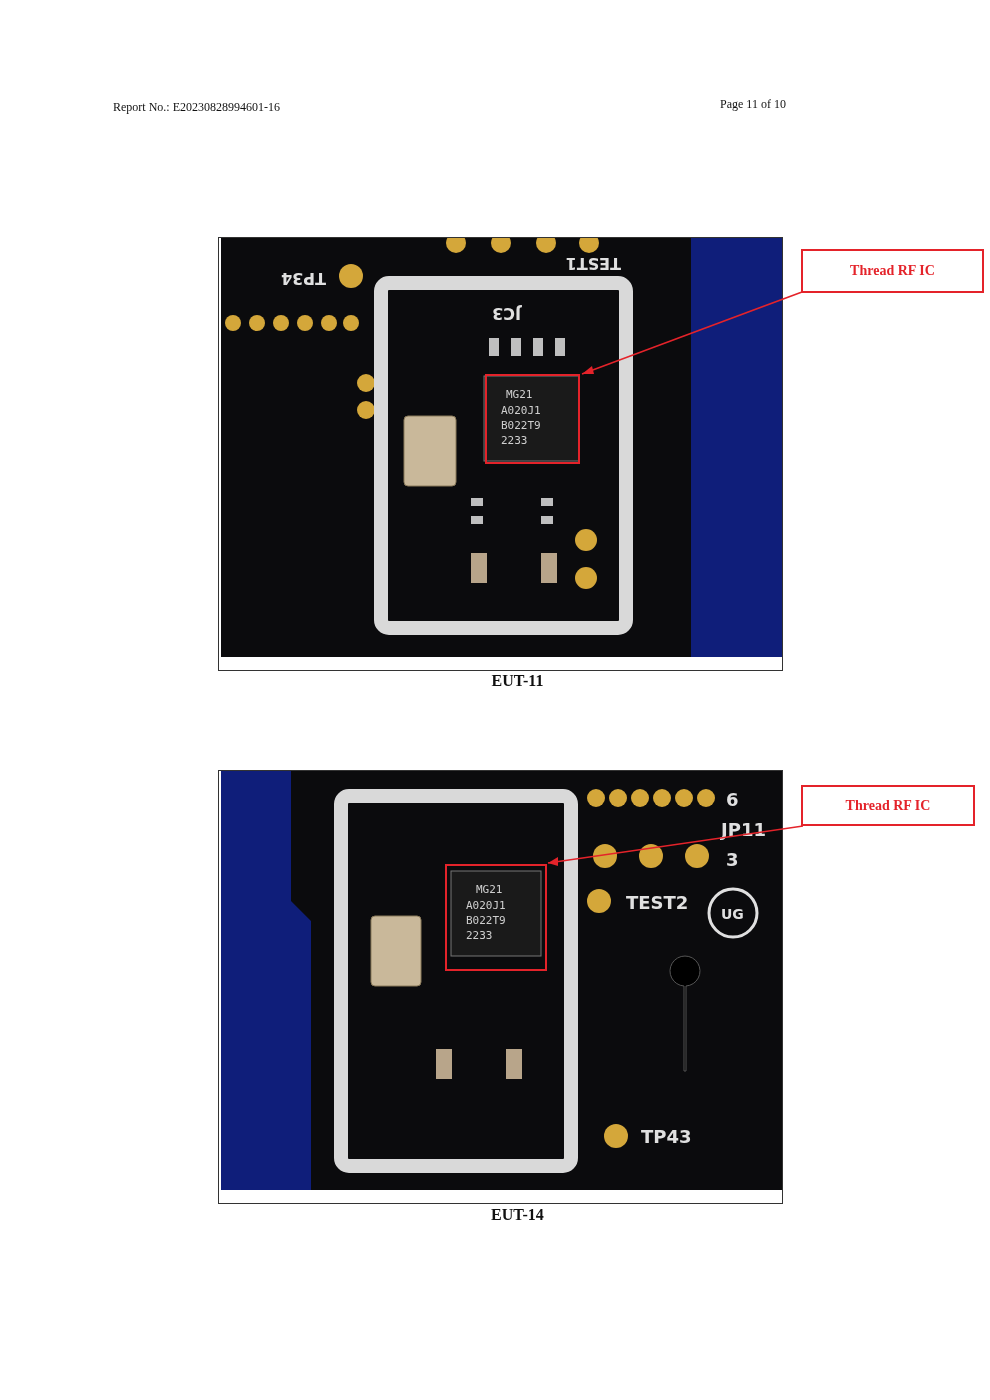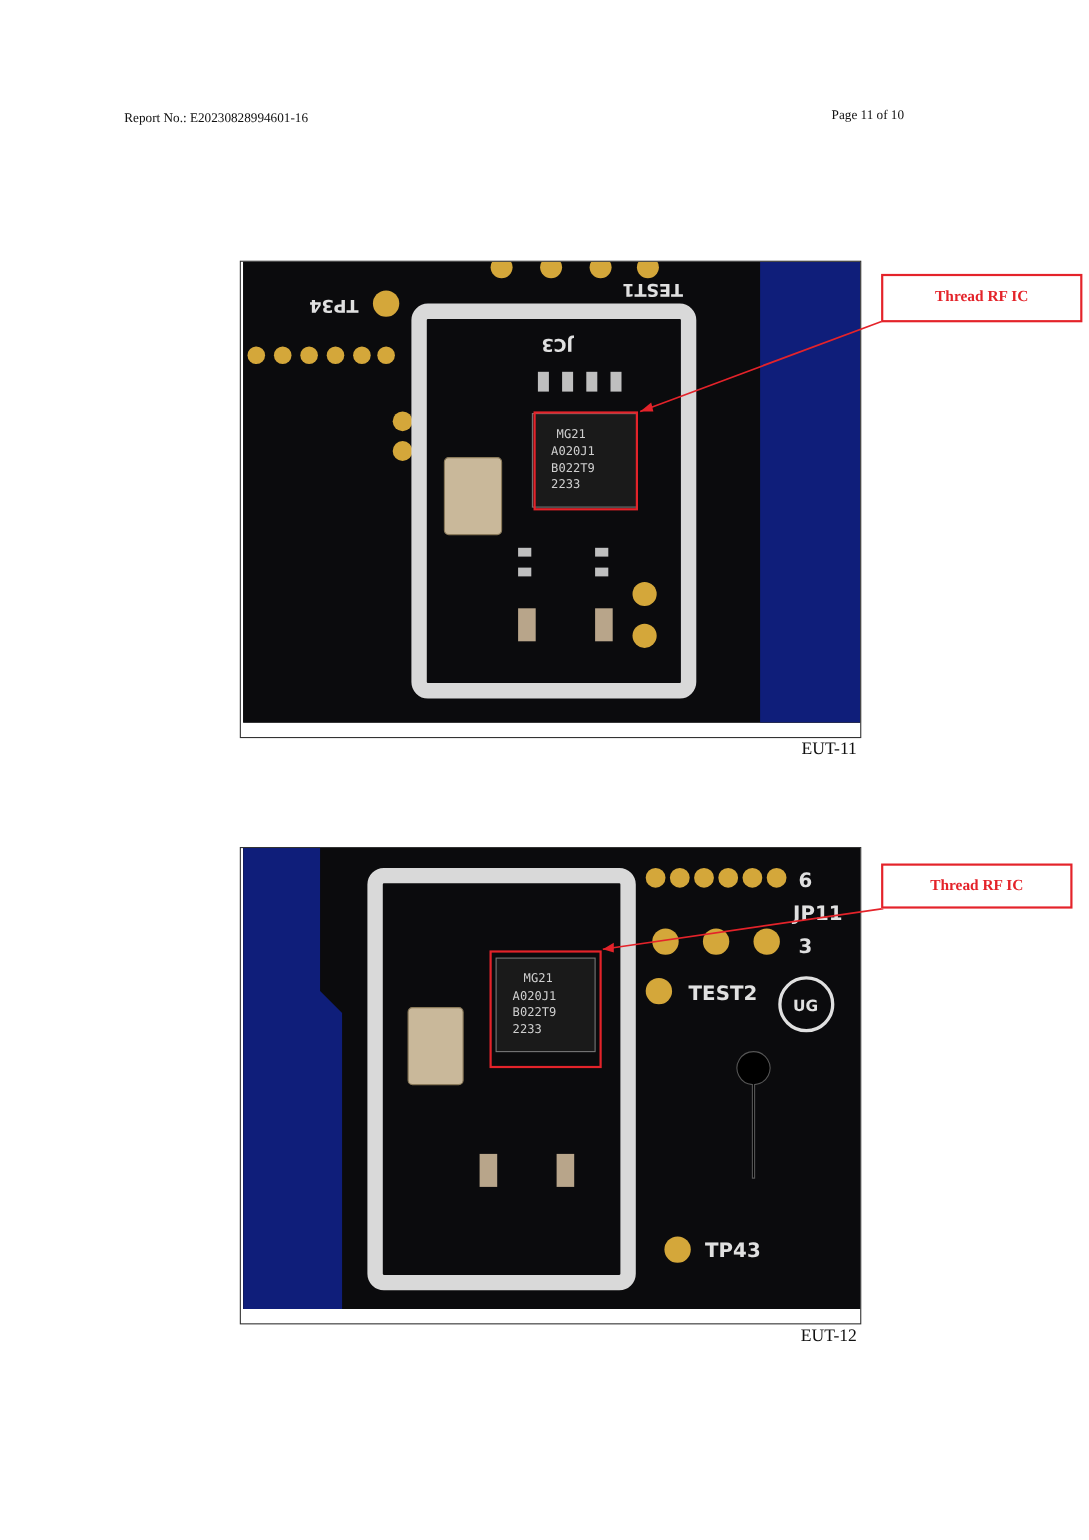--- a/index.html
+++ b/index.html
@@ -1,23 +1,23 @@
 <!DOCTYPE html>
 <html><head>
 <meta charset="utf-8">
 <style>
   html, body { margin:0; padding:0; }
   body { width:990px; height:1400px; background:#ffffff; position:relative; overflow:hidden;
          font-family:"Liberation Serif", "DejaVu Serif", serif; color:#111; }
   .hdr { position:absolute; top:100px; font-size:12px; }
   .hdr-left { left:113px; }
-  .hdr-right { left:756px; top:97px; }
+  .hdr-right { left:720px; top:97px; }
   .figure { position:absolute; left:218px; width:563px; border:1px solid #333; background:#fff; }
   .photo { position:absolute; left:2px; top:0; width:561px; height:419px; overflow:hidden; background:#0b0b0d; }
-  .caption { position:absolute; width:563px; left:216px; text-align:right; font-weight:normal; font-size:16px; }
+  .caption { position:absolute; width:563px; left:236px; text-align:center; font-weight:bold; font-size:16px; }
   .callout { position:absolute; border:2px solid #e4232a; background:#fff; color:#e4232a;
              font-weight:bold; font-size:14px; display:flex; align-items:center; justify-content:center; }
   svg.overlay { position:absolute; left:0; top:0; pointer-events:none; }
 </style>
 </head>
 <body>
 
 <div class="hdr hdr-left">Report No.: E20230828994601-16</div>
 <div class="hdr hdr-right">Page 11 of 10</div>
 
@@ -116,21 +116,21 @@
       <circle cx="512" cy="142" r="24" fill="none" stroke="#e0e0e0" stroke-width="3"></circle>
       <text x="500" y="148" fill="#e0e0e0" font-family="DejaVu Sans, sans-serif" font-size="14" font-weight="bold">UG</text>
       <path d="M463 215 a15 15 0 1 1 2 0 V300 h-2 Z" fill="#000" stroke="#555"></path>
       <g fill="#b8a58a">
         <rect x="215" y="278" width="16" height="30"></rect>
           <rect x="285" y="278" width="16" height="30"></rect>
       </g>
     </svg>
   </div>
 </div>
-<div class="caption" style="top:1206px;">EUT-12</div>
+<div class="caption" style="top:1206px;">EUT-14</div>
 
 <svg class="overlay" width="990" height="1400">
   <rect x="486" y="375" width="93" height="88" fill="none" stroke="#e4232a" stroke-width="2"></rect>
   <line x1="802" y1="292" x2="582" y2="374" stroke="#e4232a" stroke-width="1.5"></line>
   <polygon points="582,374 592,366 594,374" fill="#e4232a"></polygon>
   <rect x="446" y="865" width="100" height="105" fill="none" stroke="#e4232a" stroke-width="2"></rect>
   <line x1="803" y1="826" x2="548" y2="863" stroke="#e4232a" stroke-width="1.5"></line>
   <polygon points="548,863 558,857 558,866" fill="#e4232a"></polygon>
 </svg>
 

